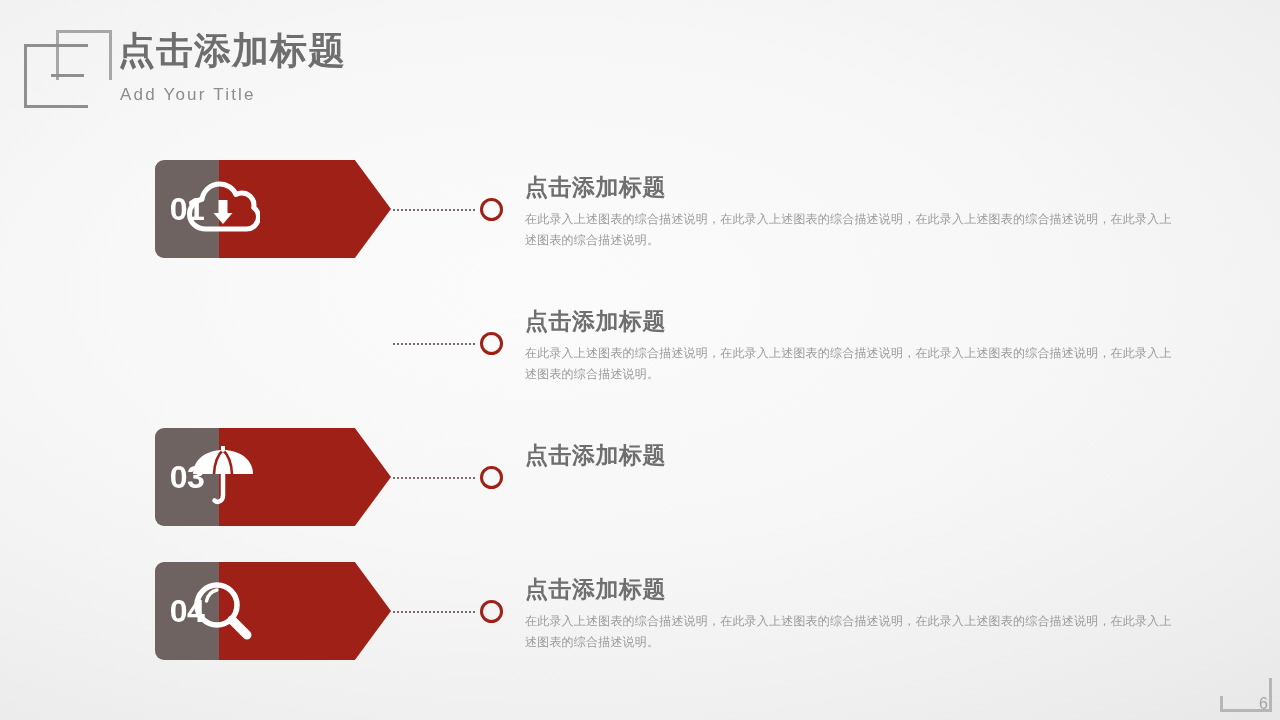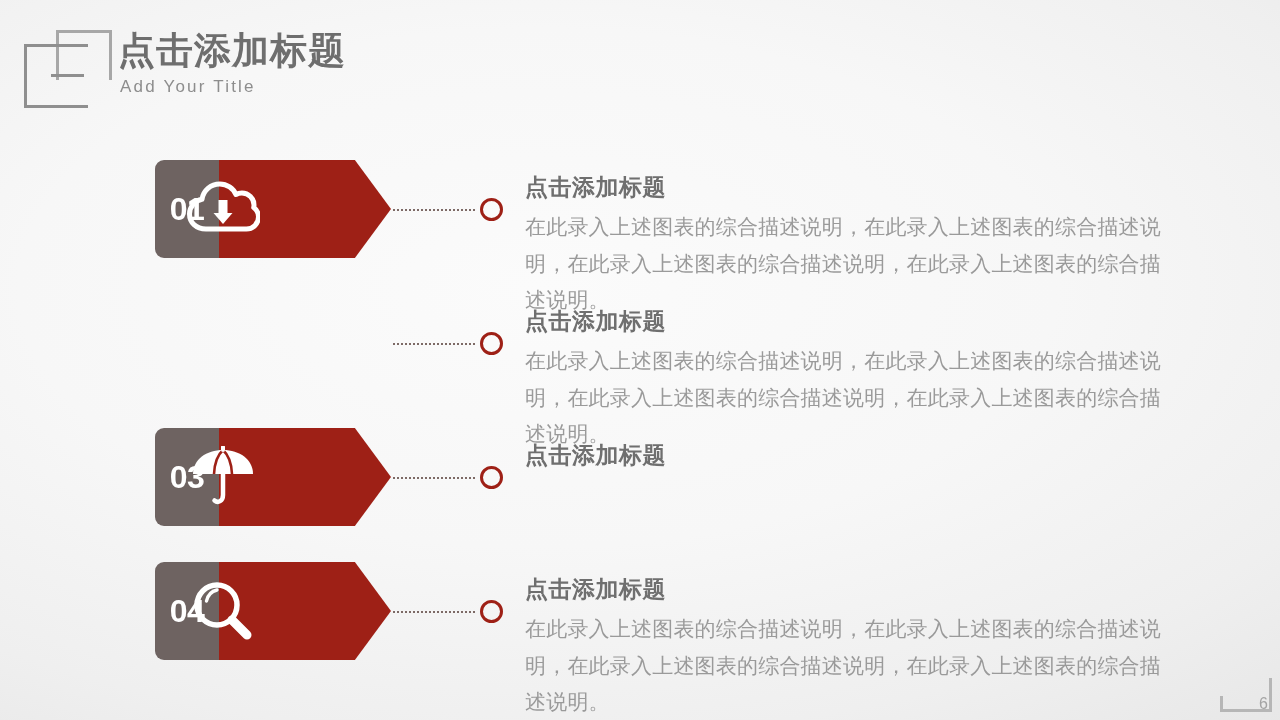--- a/index.html
+++ b/index.html
@@ -90,21 +90,21 @@
   .slide-title {
     margin: 0;
     font-size: 37px;
     font-weight: bold;
     color: #6e6e6e;
     letter-spacing: 1px;
     line-height: 1.12;
     white-space: nowrap;
   }
   .slide-subtitle {
-    margin: 6px 0 0 2px;
+    margin: 14px 0 0 2px;
     font-size: 17px;
     color: #8d8d8d;
     letter-spacing: 2.2px;
     white-space: nowrap;
   }
 
   
   .rows {
     position: absolute;
     left: 0;
@@ -206,21 +206,21 @@
   .row-heading {
     margin: 0;
     font-size: 23px;
     font-weight: bold;
     color: #6f6f6f;
     letter-spacing: 0.5px;
     line-height: 1.15;
   }
   .row-desc {
     margin: 9px 0 0 0;
-    font-size: 21px;
+    font-size: 12px;
     color: #9a9a9a;
     line-height: 1.72;
     letter-spacing: 0.2px;
   }
   .rt-0 { top: 14px; }
   .rt-1 { top: 148px; }
   .rt-2 { top: 282px; }
   .rt-3 { top: 416px; }
 
   

